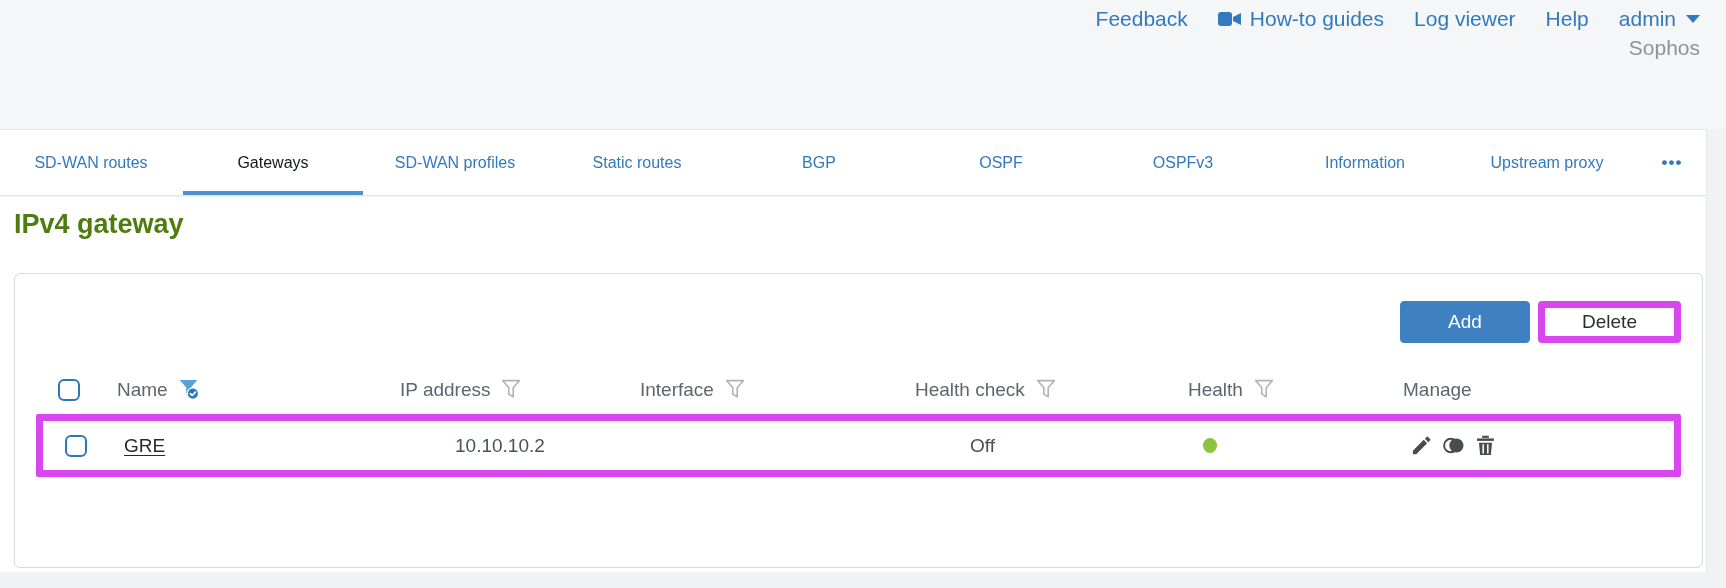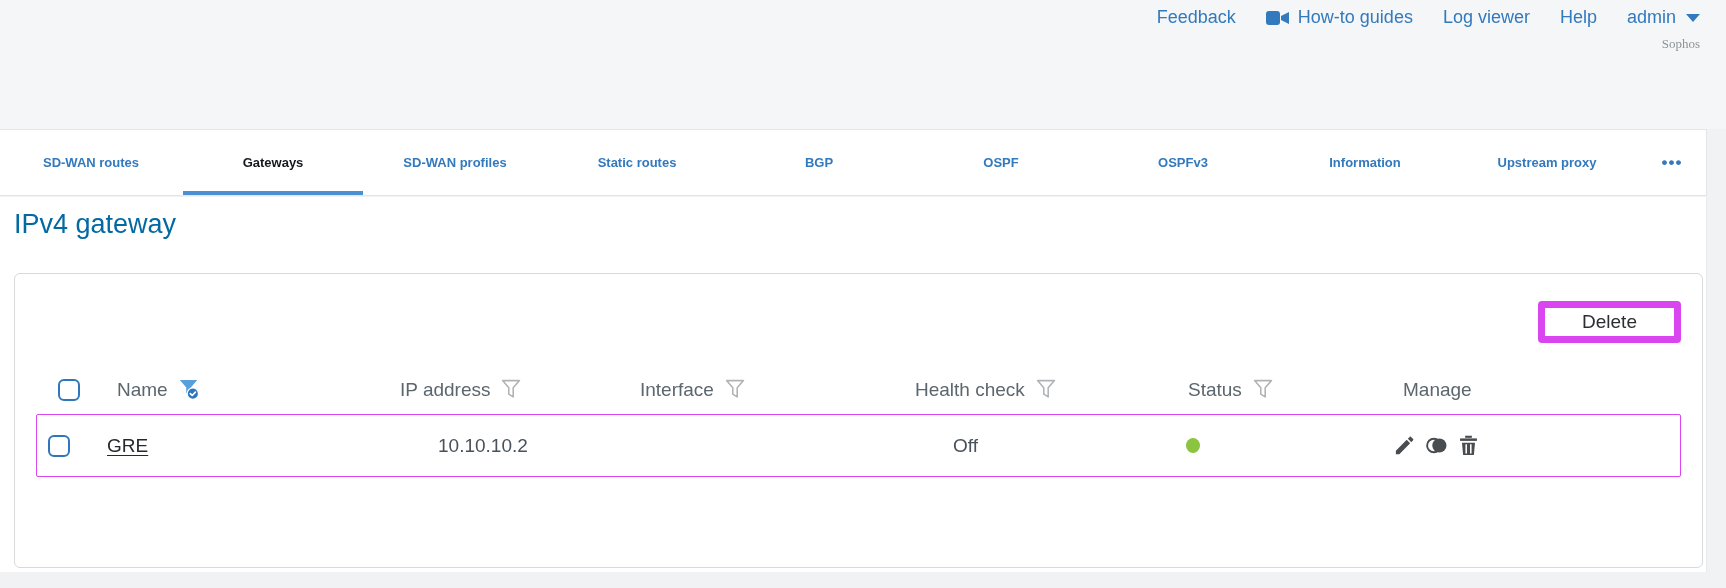--- a/index.html
+++ b/index.html
@@ -6,48 +6,48 @@
   html,body { width:1726px; height:588px; overflow:hidden; }
   body {
     font-family:"Liberation Sans","DejaVu Sans",sans-serif;
     background:#f1f2f3;
     position:relative;
     -webkit-font-smoothing:antialiased;
   }
   .header { position:absolute; left:0; top:0; width:1726px; height:129px; background:#f5f6f7; }
   .page-title { position:absolute; left:14px; top:2px; font-size:36px; font-weight:400; color:#3e4a56; letter-spacing:.2px; }
   .header-links { position:absolute; right:26px; top:7px; display:flex; align-items:center; gap:30px; }
-  .hlink { font-size:18px; font-weight:400; color:#3279be; cursor:pointer; display:flex; align-items:center; gap:8px; white-space:nowrap; }
+  .hlink { font-size:21px; font-weight:400; color:#3279be; cursor:pointer; display:flex; align-items:center; gap:8px; white-space:nowrap; }
   .caret { width:0; height:0; border-left:7px solid transparent; border-right:7px solid transparent; border-top:8px solid #3279be; margin-left:2px; }
-  .brand { position:absolute; right:26px; top:36px; font-size:13px; color:#8d9499;font-family:Liberation Serif, serif; }
+  .brand { position:absolute; right:26px; top:36px; font-size:21px; color:#8d9499; }
 
   .tabbar {
     position:absolute; left:0; top:129px; width:1707px; height:67px;
     background:#ffffff; border-top:1px solid #e4e5e6; border-bottom:1px solid #e4e5e6; border-right:1px solid #e4e5e6;
     display:flex; align-items:stretch;
   }
-  .tab { width:182px; display:flex; align-items:center; justify-content:center; font-size:13px; font-weight:700; color:#3279be; cursor:pointer; position:relative; }
+  .tab { width:182px; display:flex; align-items:center; justify-content:center; font-size:16px; font-weight:400; color:#3279be; cursor:pointer; position:relative; }
   .tab.active { color:#15191d; }
   .tab.active::after { content:""; position:absolute; left:1px; right:1px; bottom:0; height:4px; background:#4a90d2; }
   .tab-more { flex:1; display:flex; align-items:center; justify-content:center; font-size:17px; font-weight:700; color:#3279be; letter-spacing:1px; cursor:pointer; }
 
   .content { position:absolute; left:0; top:197px; width:1707px; height:375px; background:#ffffff; border-right:1px solid #e9eaeb; }
-  .section-title { position:absolute; left:14px; top:12px; font-size:27px; font-weight:400; color:#0369a1; }
+  .section-title { position:absolute; left:14px; top:12px; font-size:27px; font-weight:700; color:#4d7c0f; }
 
   .card { position:absolute; left:14px; top:76px; width:1689px; height:295px; background:#fff; border:1px solid #d8d9da; border-radius:6px; }
   .actions { position:absolute; top:27px; right:21px; display:flex; gap:8px; }
   .btn { height:42px; border-radius:4px; font-size:19px; font-family:inherit; cursor:pointer; }
   .btn-add { width:130px; background:#3f80c1; border:1px solid #3f80c1; color:#ffffff; }
   .btn-delete { width:143px; background:#ffffff; border:7px solid #d946ef; color:#2b2f33; }
 
   .table-area { position:absolute; left:21px; right:21px; top:92px; }
   .grid { display:grid; grid-template-columns:59px 283px 240px 275px 273px 215px 1fr; align-items:center; padding-left:22px; }
   .thead { height:47px; }
   .th { display:flex; align-items:center; gap:10px; font-size:19px; font-weight:400; color:#5c666d; }
-  .trow { height:63px; border:1px solid #d946ef; border-radius:2px; margin-top:1px; background:#fff;padding-left:11px; }
+  .trow { height:63px; border:7px solid #d946ef; border-radius:2px; margin-top:1px; background:#fff; }
 
   .checkbox { width:22px; height:22px; border:2px solid #2e77bc; border-radius:6px; background:#fff; cursor:pointer; }
   .funnel { width:22px; height:23px; cursor:pointer; flex-shrink:0; }
 
   .cell { font-size:19px; color:#49525a;margin-left:48px; }
   .name-link { font-size:19px; color:#24292e; text-decoration:underline; text-underline-offset:3px; cursor:pointer; }
   .status-dot { width:14px; height:15px; border-radius:50%; margin-left:8px; }
   .manage-cell { display:flex; align-items:center; gap:9px; }
   .micon { width:23px; height:23px; cursor:pointer; }
 </style>
@@ -93,20 +93,21 @@
   <div class="tab">Information</div>
   <div class="tab">Upstream proxy</div>
   <div class="tab-more">•••</div>
 </div>
 
 <div class="content">
   <div class="section-title">IPv4 gateway</div>
 
   <div class="card">
     <div class="actions">
+      <button class="btn btn-add">Add</button>
       <button class="btn btn-delete">Delete</button>
     </div>
 
     <div class="table-area">
 
       <div class="grid thead">
         <div>
             <div class="checkbox"></div>
           </div>
         <div class="th">
@@ -129,21 +130,21 @@
             <path d="M2.8 2.8 H21.2 L14.4 10.6 V20.6 L9.6 17.6 V10.6 Z" fill="none" stroke="#b0b3b5" stroke-width="1.7" stroke-linejoin="round"></path>
           </svg>
         </div>
         <div class="th">
           <span>Health check</span>
           <svg class="funnel" viewBox="0 0 24 25">
             <path d="M2.8 2.8 H21.2 L14.4 10.6 V20.6 L9.6 17.6 V10.6 Z" fill="none" stroke="#b0b3b5" stroke-width="1.7" stroke-linejoin="round"></path>
           </svg>
         </div>
         <div class="th">
-          <span>Status</span>
+          <span>Health</span>
           <svg class="funnel" viewBox="0 0 24 25">
             <path d="M2.8 2.8 H21.2 L14.4 10.6 V20.6 L9.6 17.6 V10.6 Z" fill="none" stroke="#b0b3b5" stroke-width="1.7" stroke-linejoin="round"></path>
           </svg>
         </div>
         <div class="th">
           <span>Manage</span>
         </div>
       </div>
 
       <div class="grid trow">

